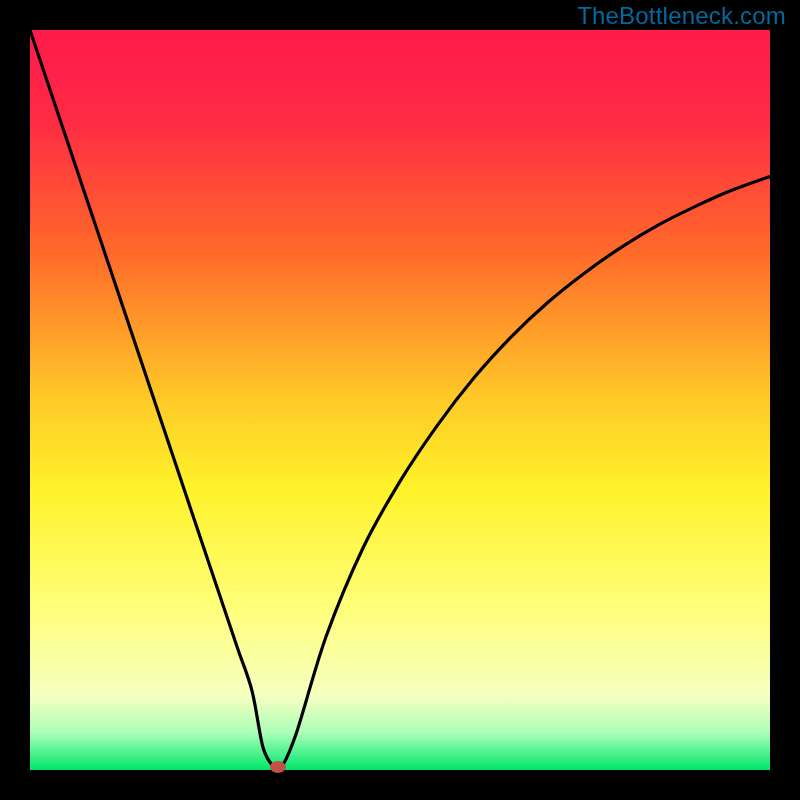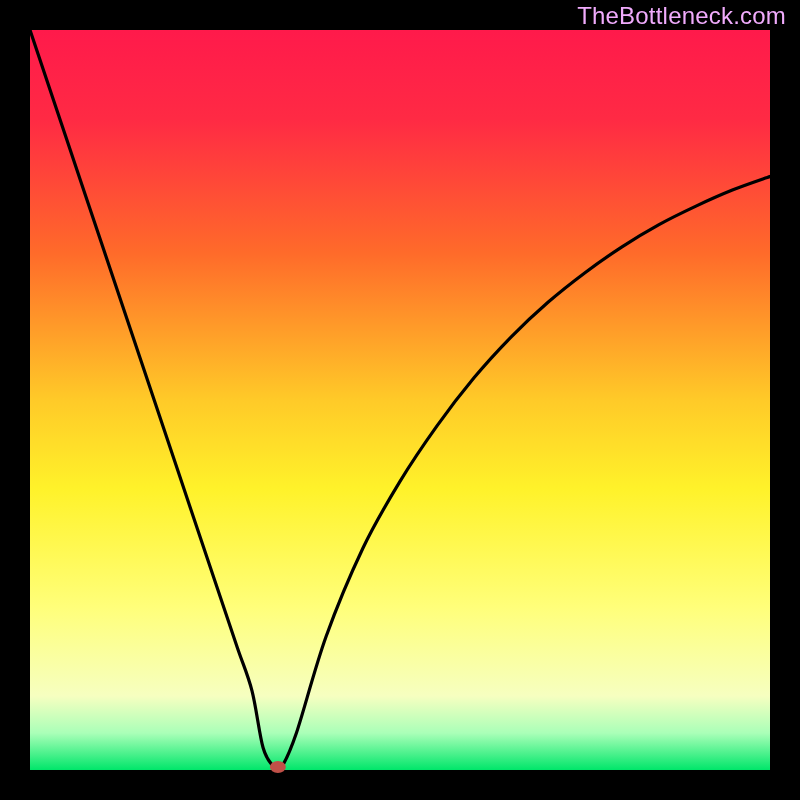--- a/index.html
+++ b/index.html
@@ -14,21 +14,21 @@
   .frame {
     position: absolute;
     top: 0; left: 0;
     width: 800px; height: 800px;
     background: #000;
   }
   .watermark {
     position: absolute;
     top: 2px;
     right: 14px;
-    color: #f0abfc;
+    color: #0369a1;
     font-size: 24px;
     font-weight: 500;
     letter-spacing: 0.2px;
     font-family: Arial, sans-serif;
   }
   svg { display: block; }
 </style>
 </head>
 <body>
 

